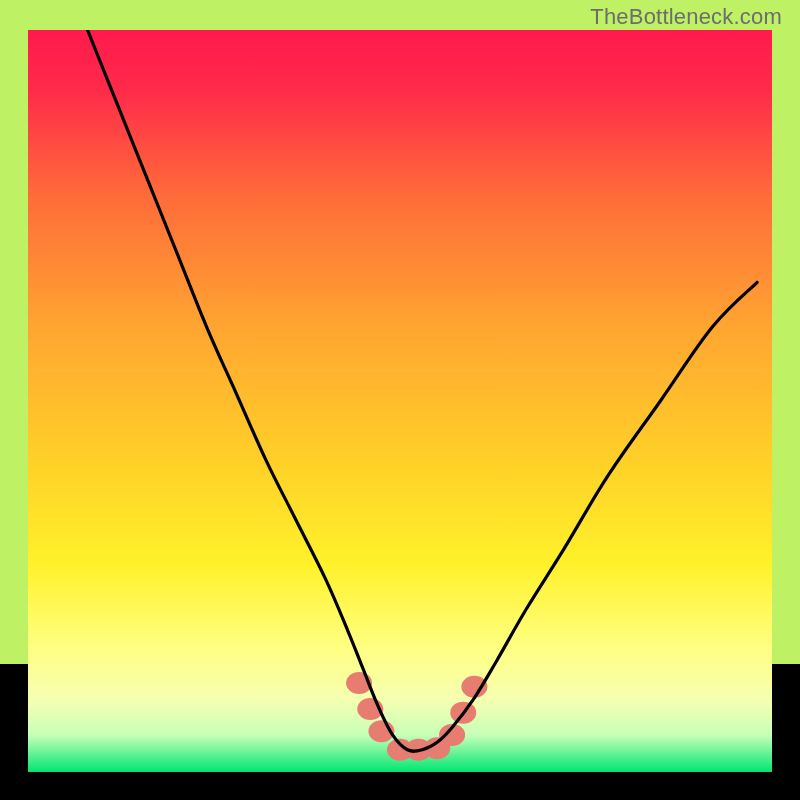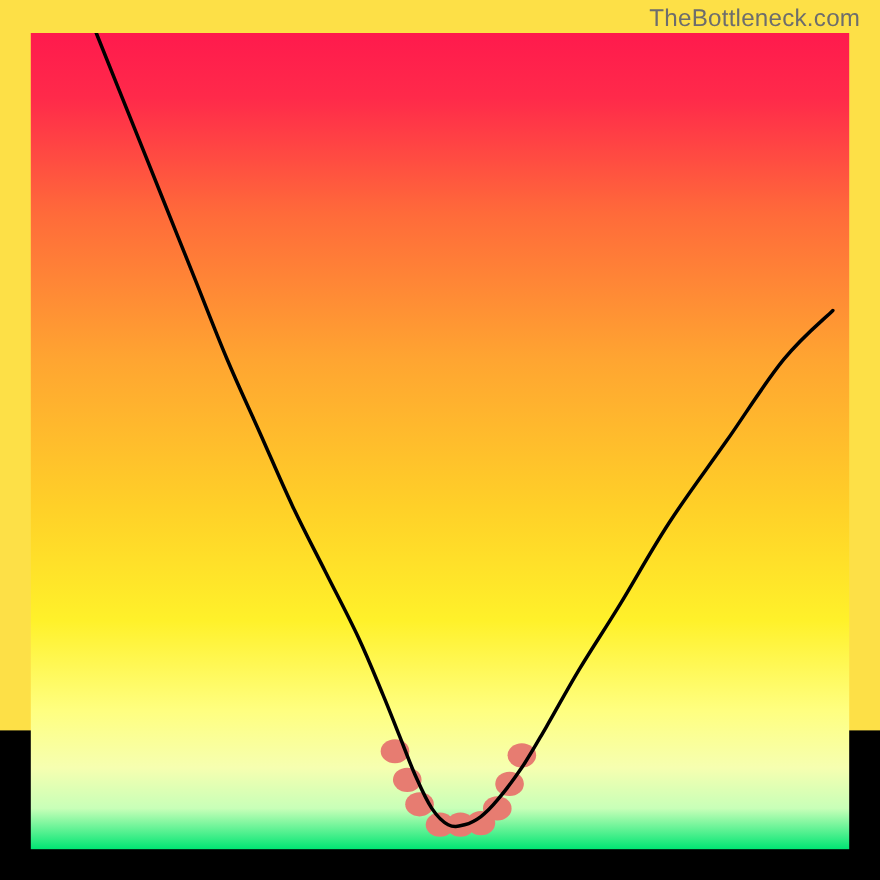--- a/index.html
+++ b/index.html
@@ -9,21 +9,21 @@
     height: 800px;
     background: #000;
     overflow: hidden;
     font-family: Arial, Helvetica, sans-serif;
   }
   .frame {
     position: absolute;
     top: 0; left: 0;
     width: 800px;
     height: 664px;
-    background: #fde047;
+    background: #bef264;
   }
   .watermark {
     position: absolute;
     top: 4px;
     right: 18px;
     color: #6d6d6d;
     font-size: 22px;
     font-weight: 400;
     letter-spacing: 0.2px;
     z-index: 10;

